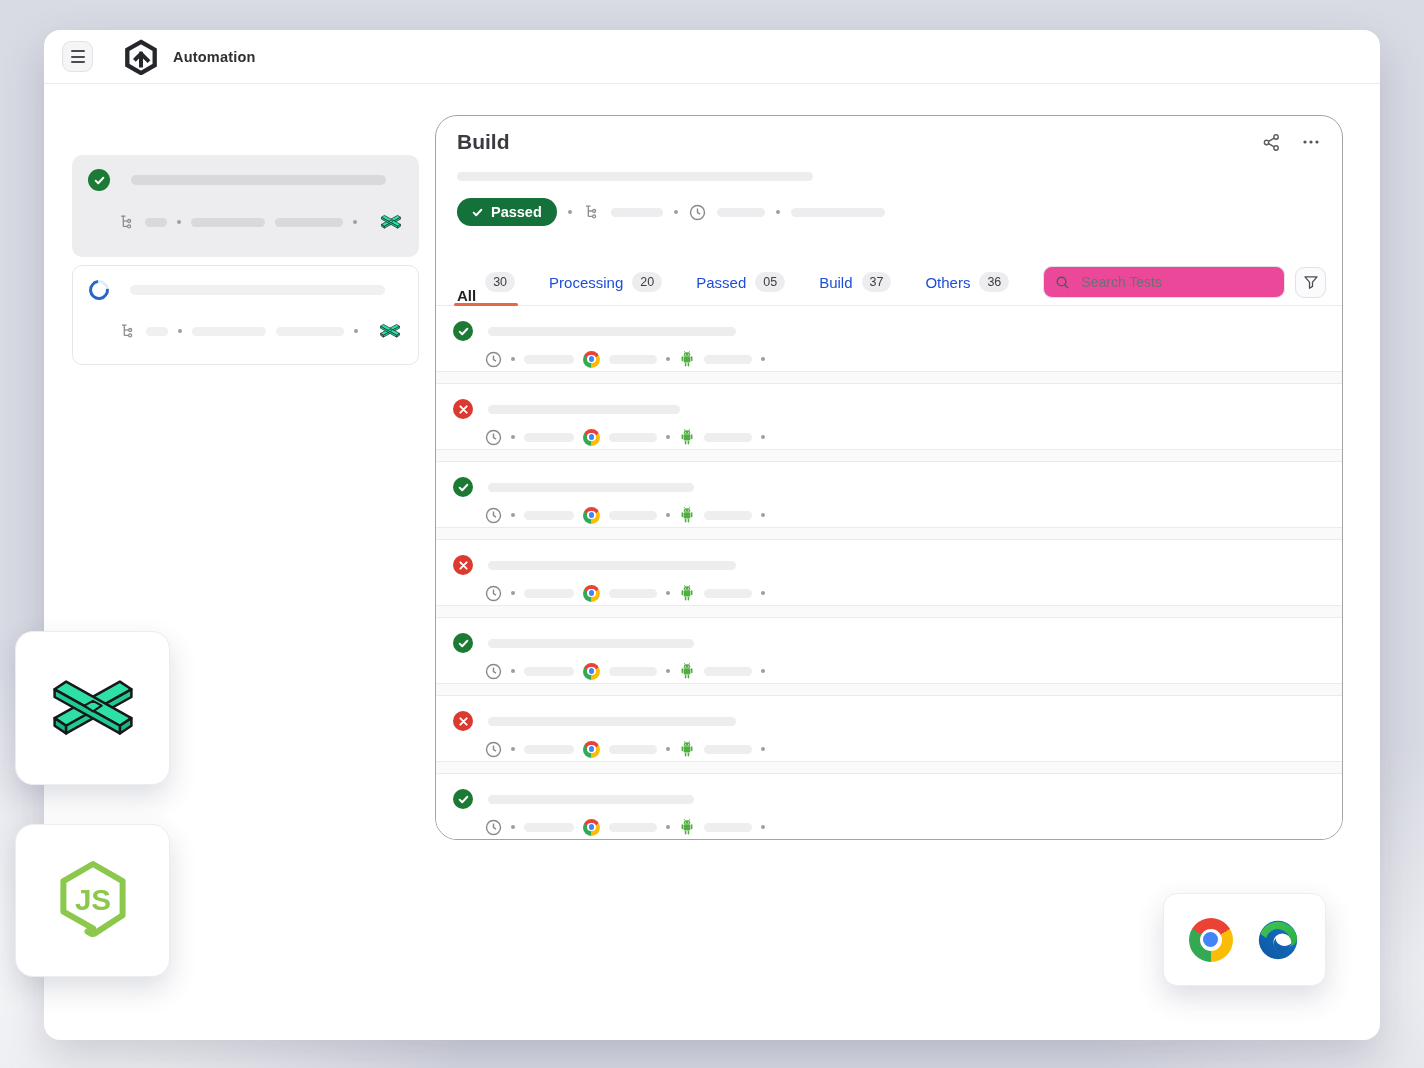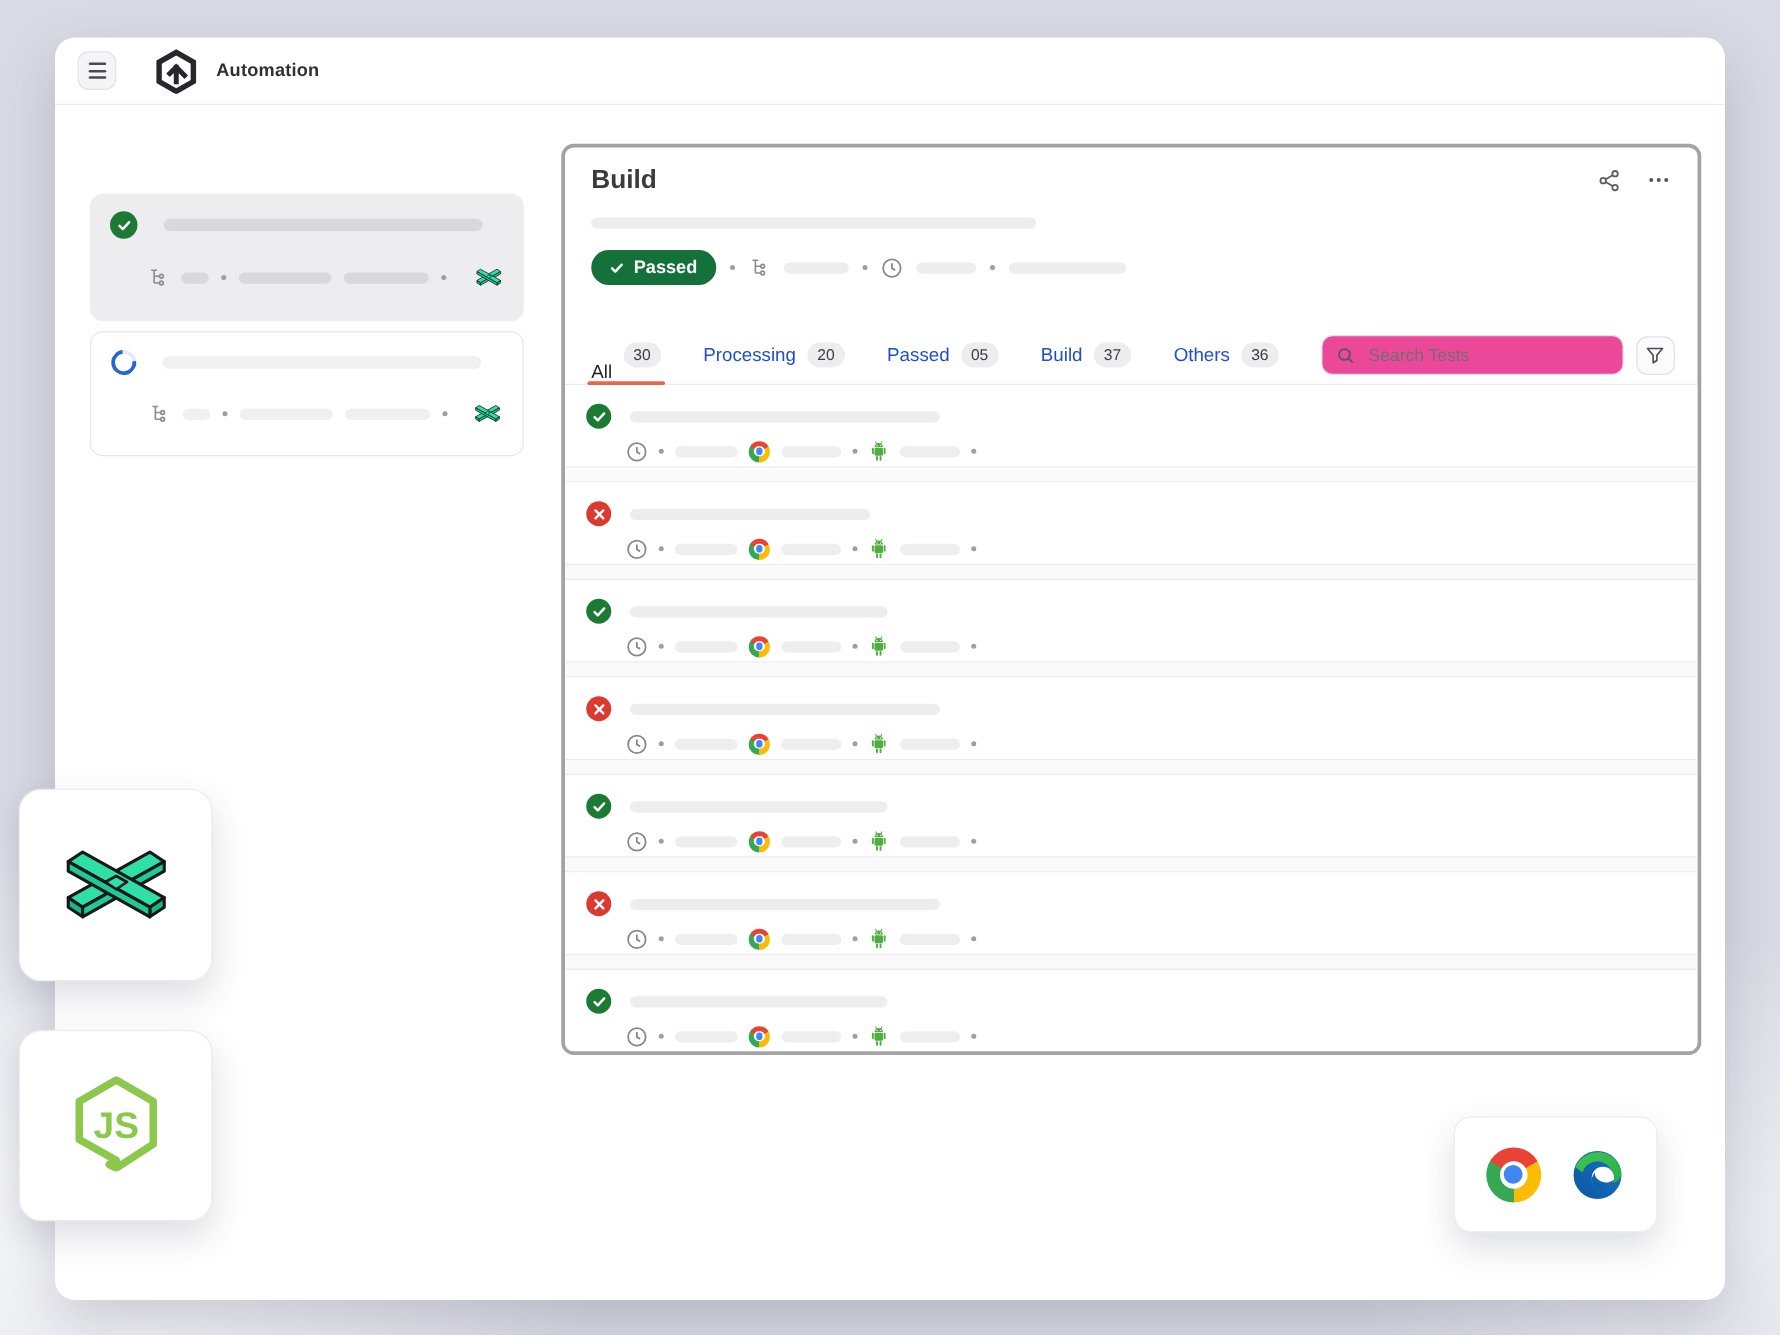--- a/index.html
+++ b/index.html
@@ -45,38 +45,38 @@
   .bc-pill{height:9px;border-radius:5px;}
   .build-card.passed .bc-pill{background:#d8d8dd;}
   .build-card.running .bc-pill{background:#f0f0f3;}
   .status-circle{width:22px;height:22px;border-radius:50%;display:grid;place-items:center;}
   .status-circle.green{background:#1c7a35;}
   .spinner{width:20px;height:20px;border-radius:50%;border:3px solid #2767cc;border-top-color:#e3ebf8;
     box-sizing:border-box;transform:rotate(38deg);}
   .x-mini{margin-left:auto;}
 
   
-  .panel{position:absolute;left:405px;top:85px;width:906px;border:3px solid #a3a3a3;border-radius:10px;
+  .panel{position:absolute;left:391px;top:85px;width:906px;border:1px solid #a3a3a3;border-radius:22px;
     background:#fff;overflow:hidden;}
   .panel-header{height:143px;box-sizing:border-box;padding:14px 21px 0;}
   .panel-title-row{display:flex;align-items:center;}
   .panel-title{font-size:21px;font-weight:600;color:#3a3a40;}
   .head-actions{margin-left:auto;display:flex;align-items:center;gap:20px;}
   .head-skel{margin-top:18px;width:356px;height:9px;border-radius:5px;background:#ededef;}
   .status-row{margin-top:17px;display:flex;align-items:center;gap:11px;}
   .badge{height:28px;padding:0 15px;border-radius:15px;background:#15713a;color:#fff;font-weight:700;
     font-size:14.5px;display:flex;align-items:center;gap:8px;}
   .s-pill{height:9px;border-radius:5px;background:#ededef;}
   .dot{width:4px;height:4px;border-radius:50%;background:#9d9da3;}
 
   .tabbar{height:47px;border-bottom:1px solid #ebebef;display:flex;align-items:center;padding:0 21px;box-sizing:border-box;}
   .tab{display:flex;align-items:center;gap:9px;margin-right:34px;height:100%;position:relative;cursor:pointer;
     background:none;border:none;padding:0;font-family:inherit;}
   .tab-label{font-size:15px;color:#1d4ed8;}
-  .tab.active .tab-label{color:#1f1f24;font-weight:400;margin-top:26px;}
+  .tab.active .tab-label{color:#1f1f24;font-weight:700;margin-top:26px;}
   .tab.active::after{content:'';position:absolute;left:-3px;right:-3px;bottom:-1px;height:3px;background:#e8674b;border-radius:2px;}
   .tab-count{background:#ededf0;border-radius:10px;padding:3px 8px;font-size:12.5px;color:#3c3c42;}
   .tab-search{margin-left:auto;display:flex;gap:10px;align-items:center;}
   .tab-search .input-box{width:242px;flex:none;background:#ec4899;height:32px;}
   .tab-search .input-box input::placeholder{color:#6e6e76;}
 
   .test-row{height:65px;position:relative;cursor:pointer;background:#fff;}
   .t-status{width:20px;height:20px;border-radius:50%;position:absolute;left:17px;top:15px;display:grid;place-items:center;}
   .test-row.passed .t-status{background:#1c7a35;}
   .test-row.failed .t-status{background:#da3a30;}

